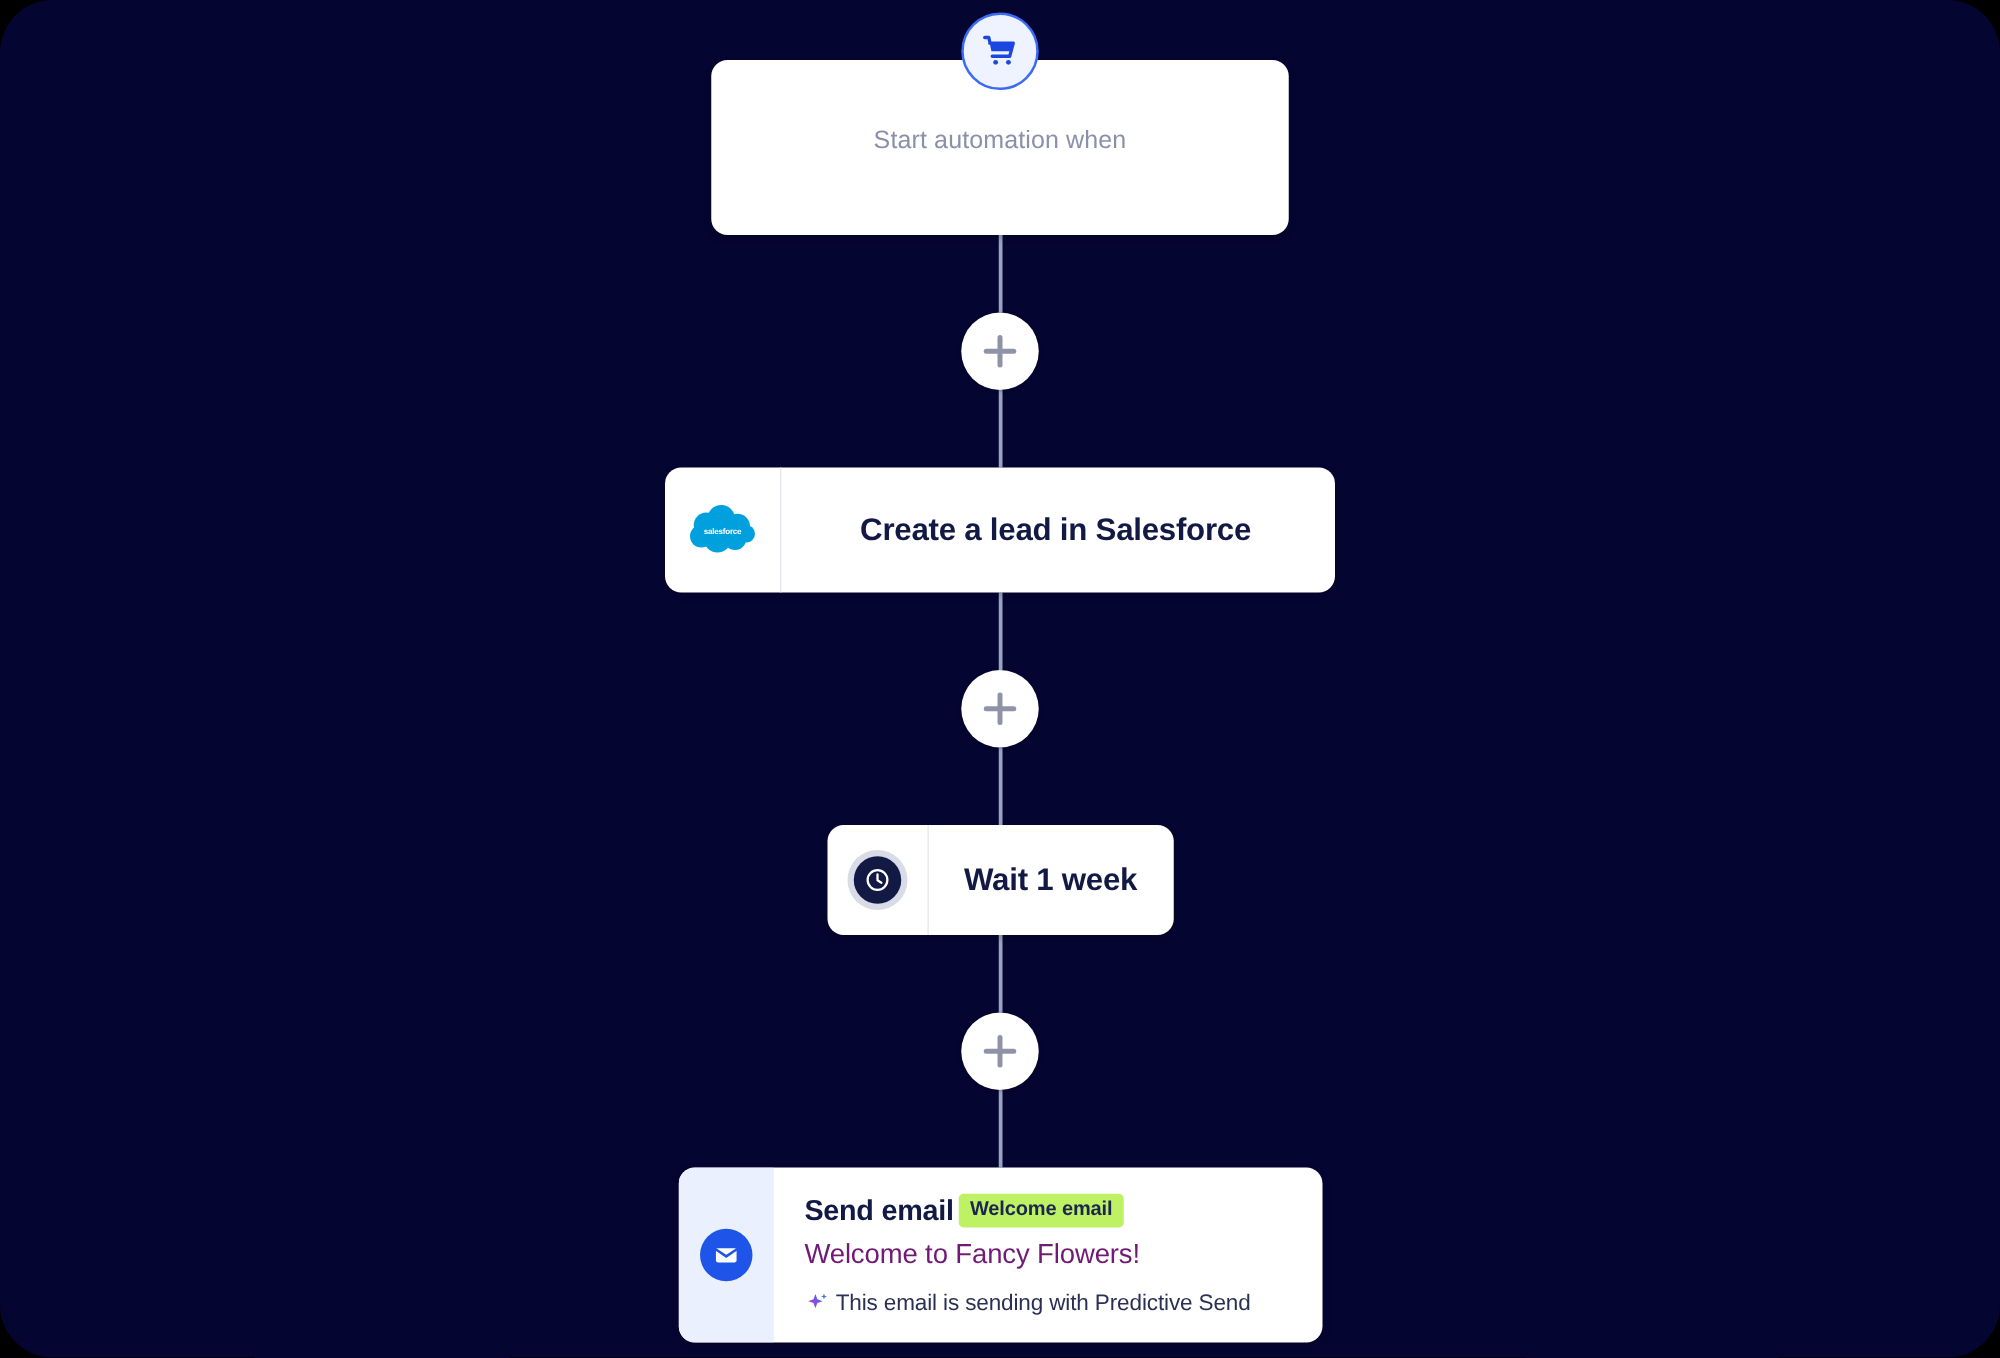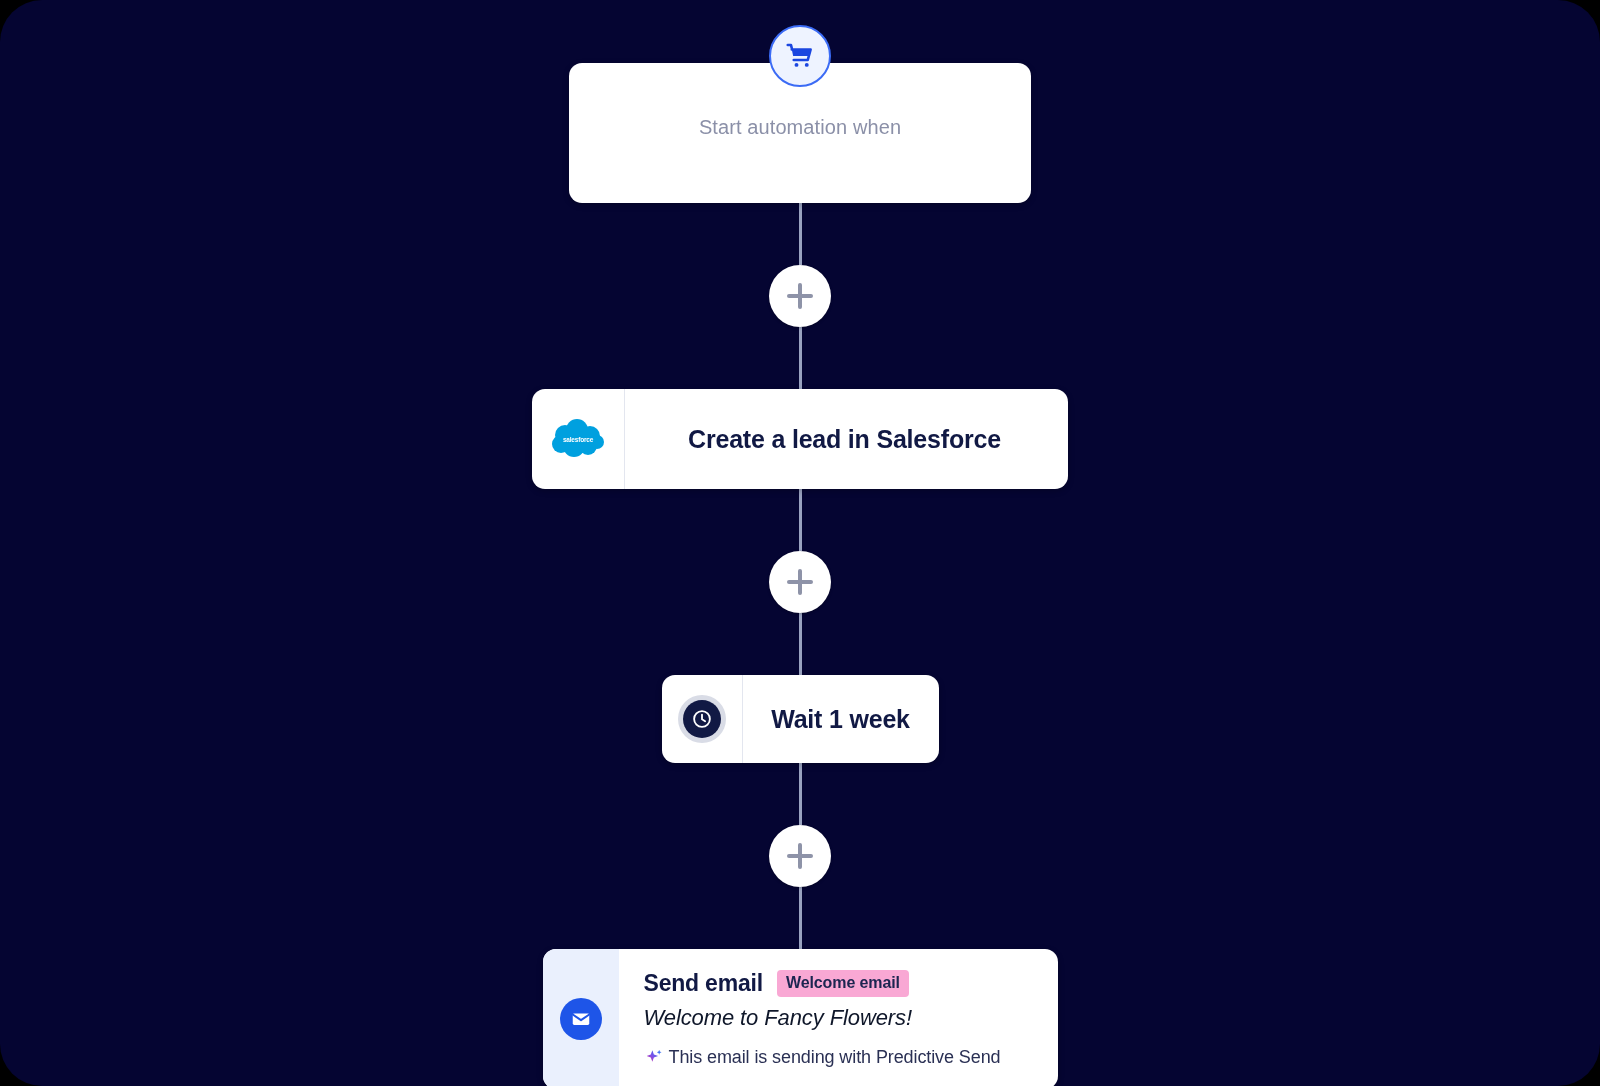--- a/index.html
+++ b/index.html
@@ -82,21 +82,21 @@
     box-shadow: 0 2px 6px rgba(0,0,0,0.22);
     position: relative;
     z-index: 2;
     flex: none;
   }
 
   
   .trigger-wrap {
     position: relative;
     flex: none;
-    margin-top: 63px;
+    margin-top: 48px;
   }
   .trigger-card {
     width: 462px;
     height: 140px;
     display: flex;
     flex-direction: column;
     align-items: center;
     justify-content: center;
   }
   .trigger-sub {
@@ -227,45 +227,44 @@
   .email-body {
     flex: 1;
     display: flex;
     flex-direction: column;
     justify-content: center;
     padding: 0 18px 0 25px;
   }
   .email-row1 {
     display: flex;
     align-items: center;
-    gap: 14px;
+    gap: 4px;
     margin-bottom: 8px;
     text-align: center;
   }
   .email-heading {
     font-size: 23px;
     font-weight: bold;
     color: #111944;
     letter-spacing: -0.2px;
   }
   .email-tag {
-    background: #f9a8d4;
+    background: #bef264;
     color: #1b2550;
     font-size: 16px;
     font-weight: bold;
     border-radius: 4px;
     padding: 4px 9px 5px 9px;
     letter-spacing: -0.1px;
   }
   .email-subject {
     font-size: 22px;
-    color: #0f172a;
+    color: #701a75;
     margin-bottom: 16px;
     letter-spacing: -0.1px;
-    font-style: italic;
   }
   .email-note {
     display: flex;
     align-items: center;
     gap: 5px;
     font-size: 18px;
     color: #2a3054;
     letter-spacing: -0.1px;
   }
   .sparkle {

